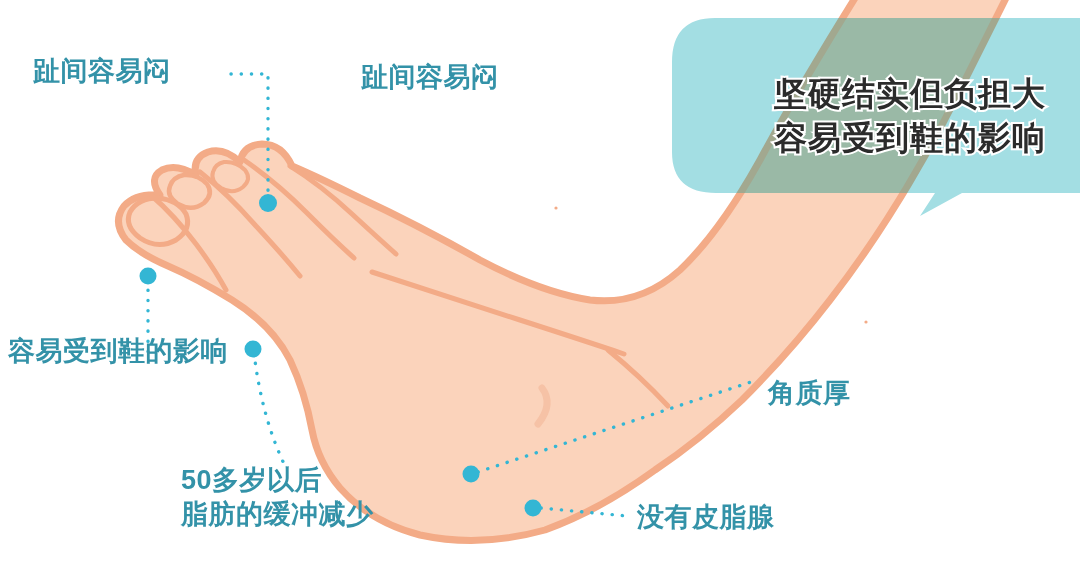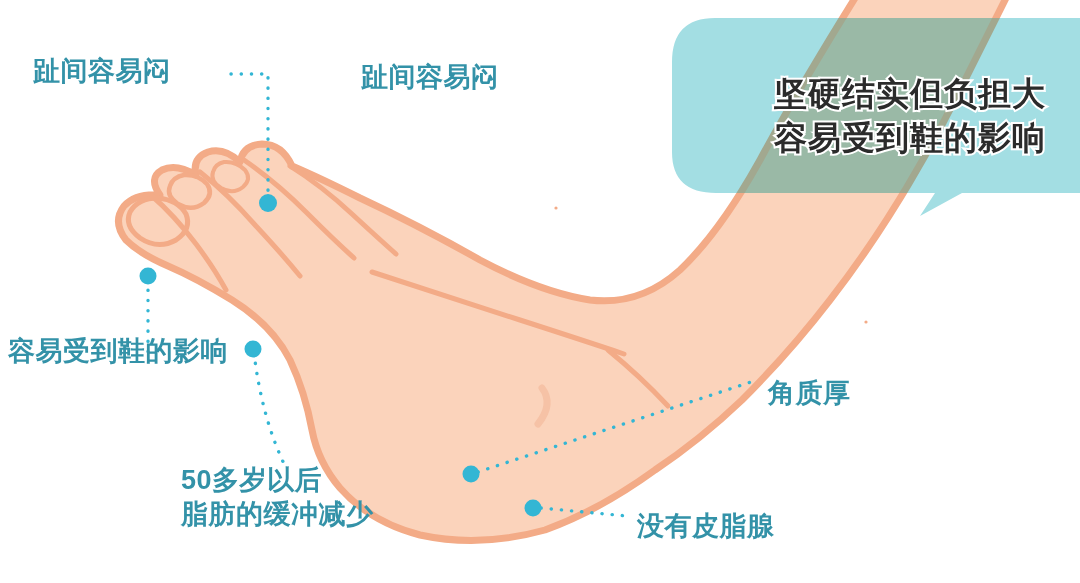--- a/index.html
+++ b/index.html
@@ -55,21 +55,21 @@
       -1px  1px 0 #fff,  1px  1px 0 #fff;
   }
   .title-line { display: block; }
 
   
   #label-toe-gap      { left: 33px;  top: 54px;  }
   #label-blood        { left: 361px; top: 60px;  }
   #label-shoe         { left: 8px;   top: 334px; }
   #label-fat          { left: 181px; top: 463px; }
   #label-callus       { left: 768px; top: 363px; margin-top: 13px; }
-  #label-no-sebum     { left: 637px; top: 500px; margin-top: 9px; }
+  #label-no-sebum     { left: 637px; top: 500px; }
 </style>
 </head>
 <body>
 
 <div id="infographic">
 
   <svg id="art" viewBox="0 0 1080 583" xmlns="http://www.w3.org/2000/svg">
 
     <defs>
       <clipPath id="clip-leg">

